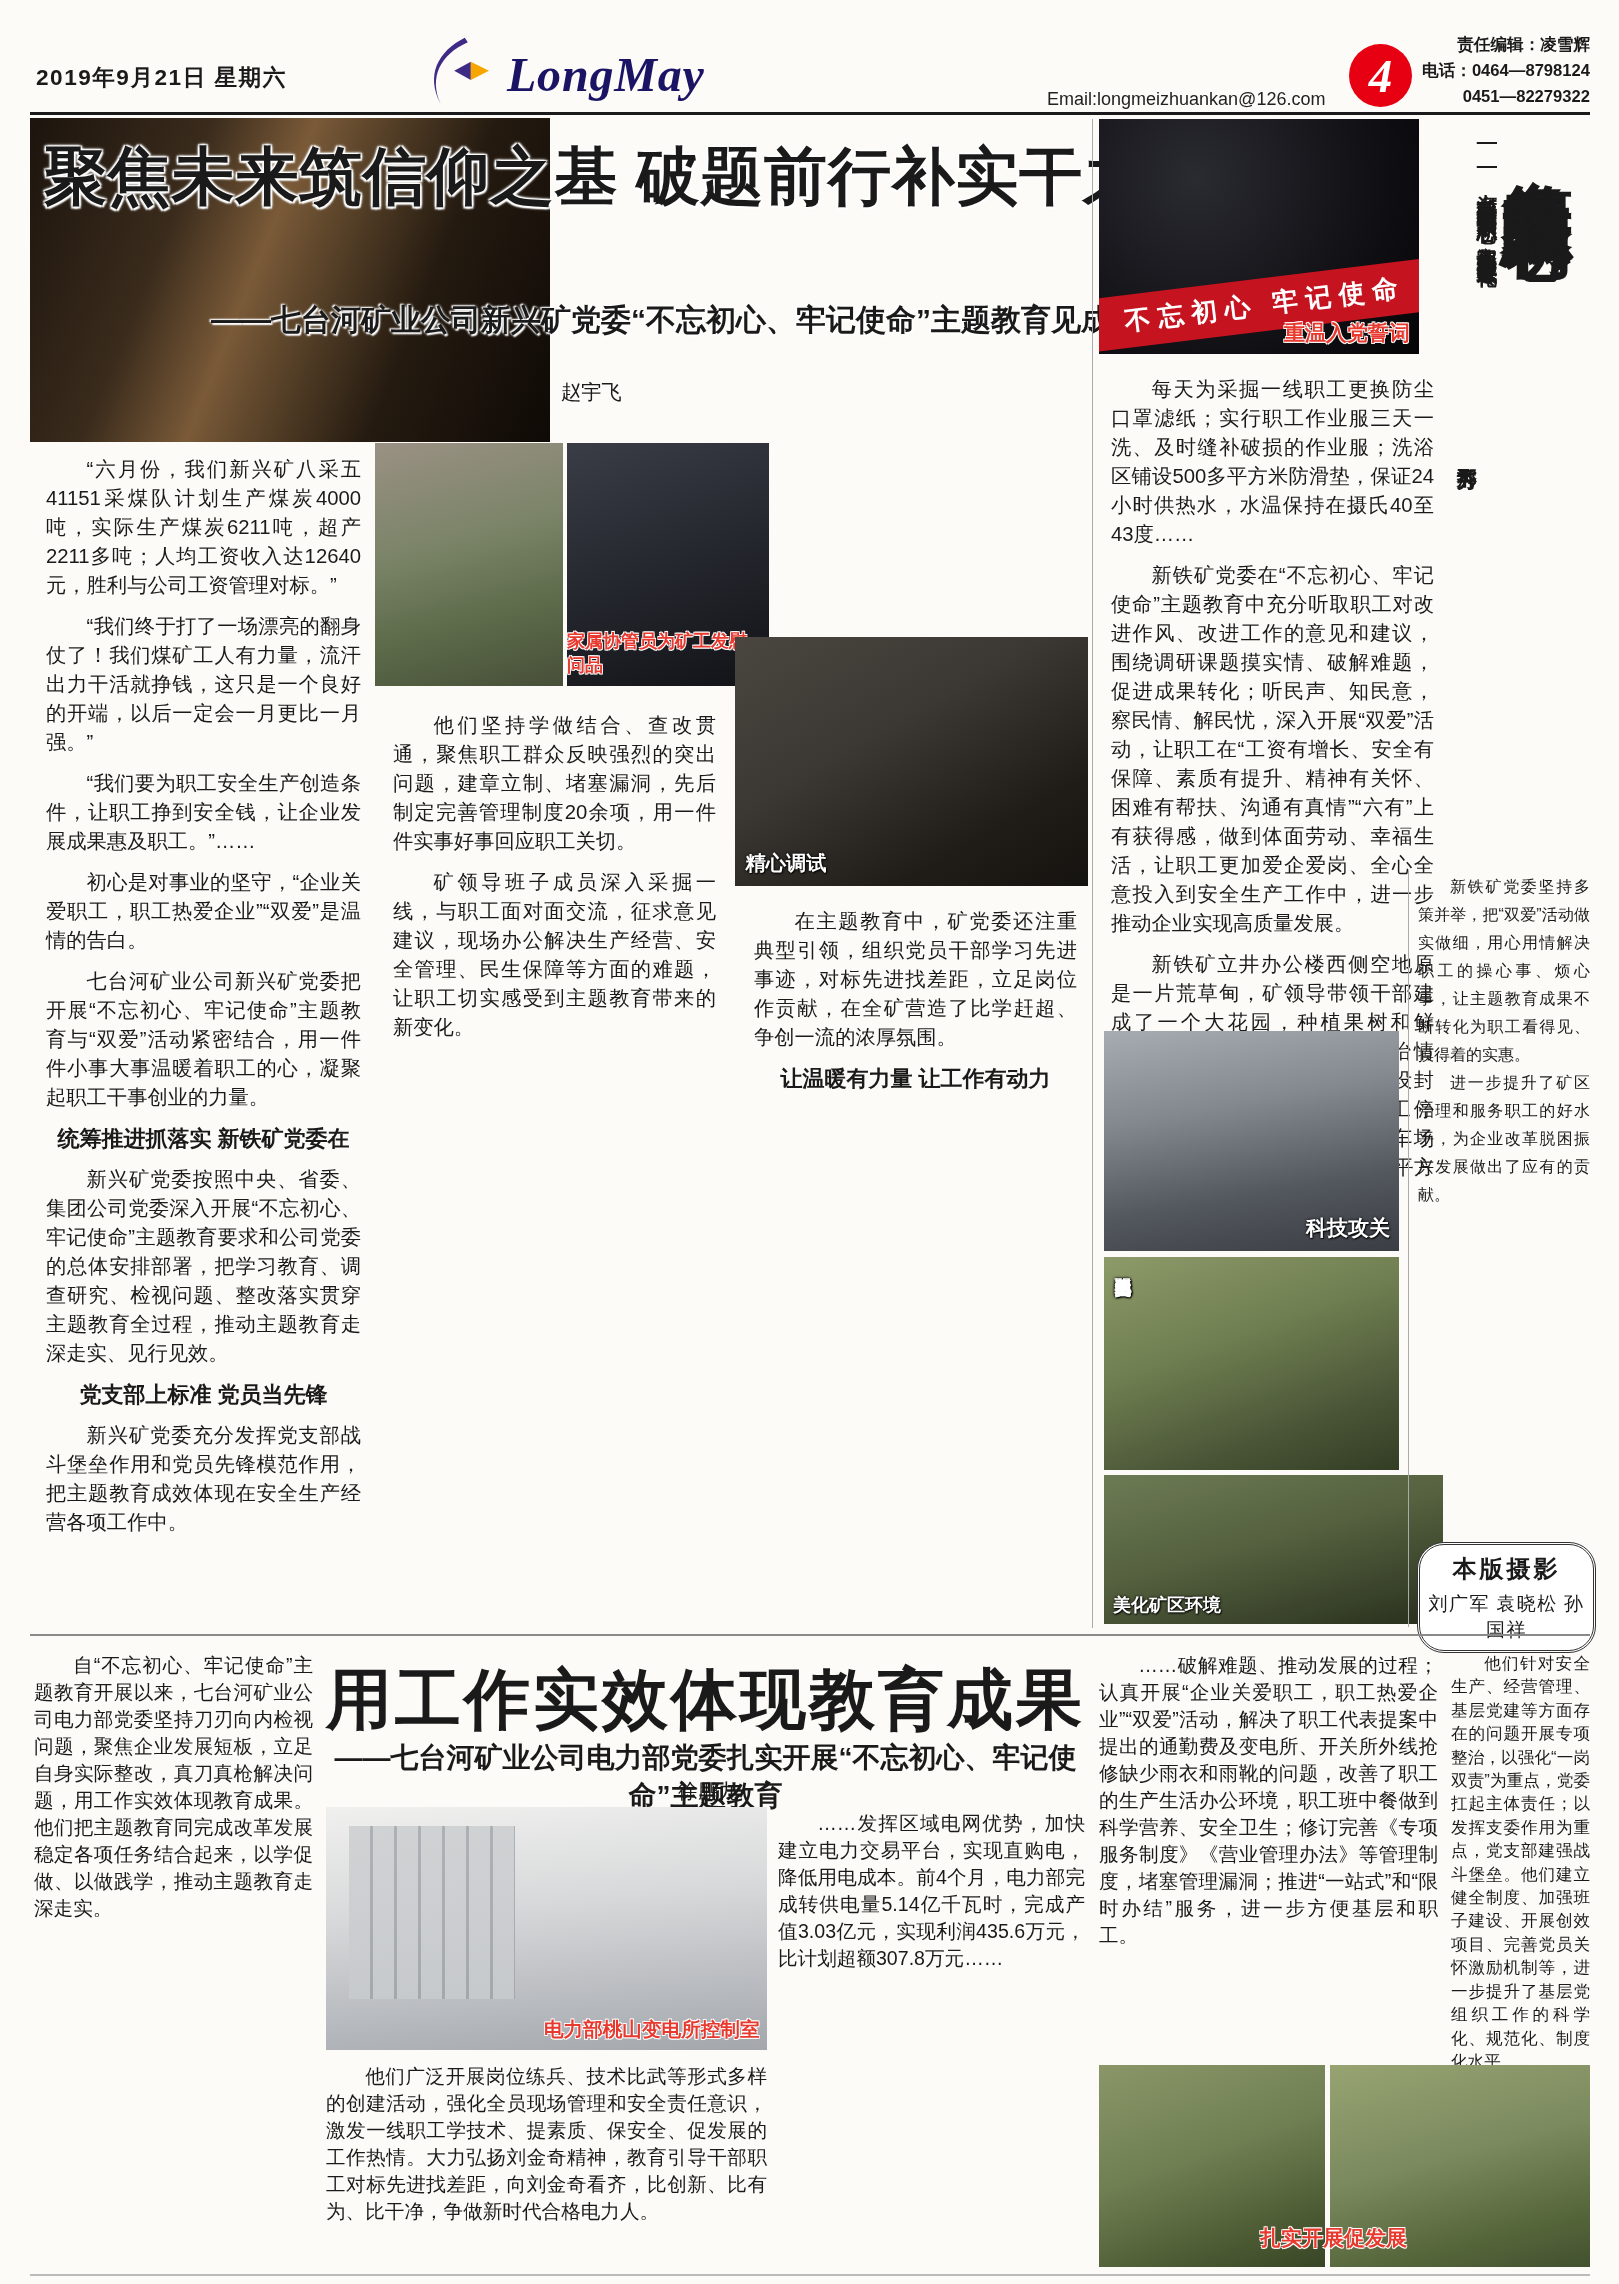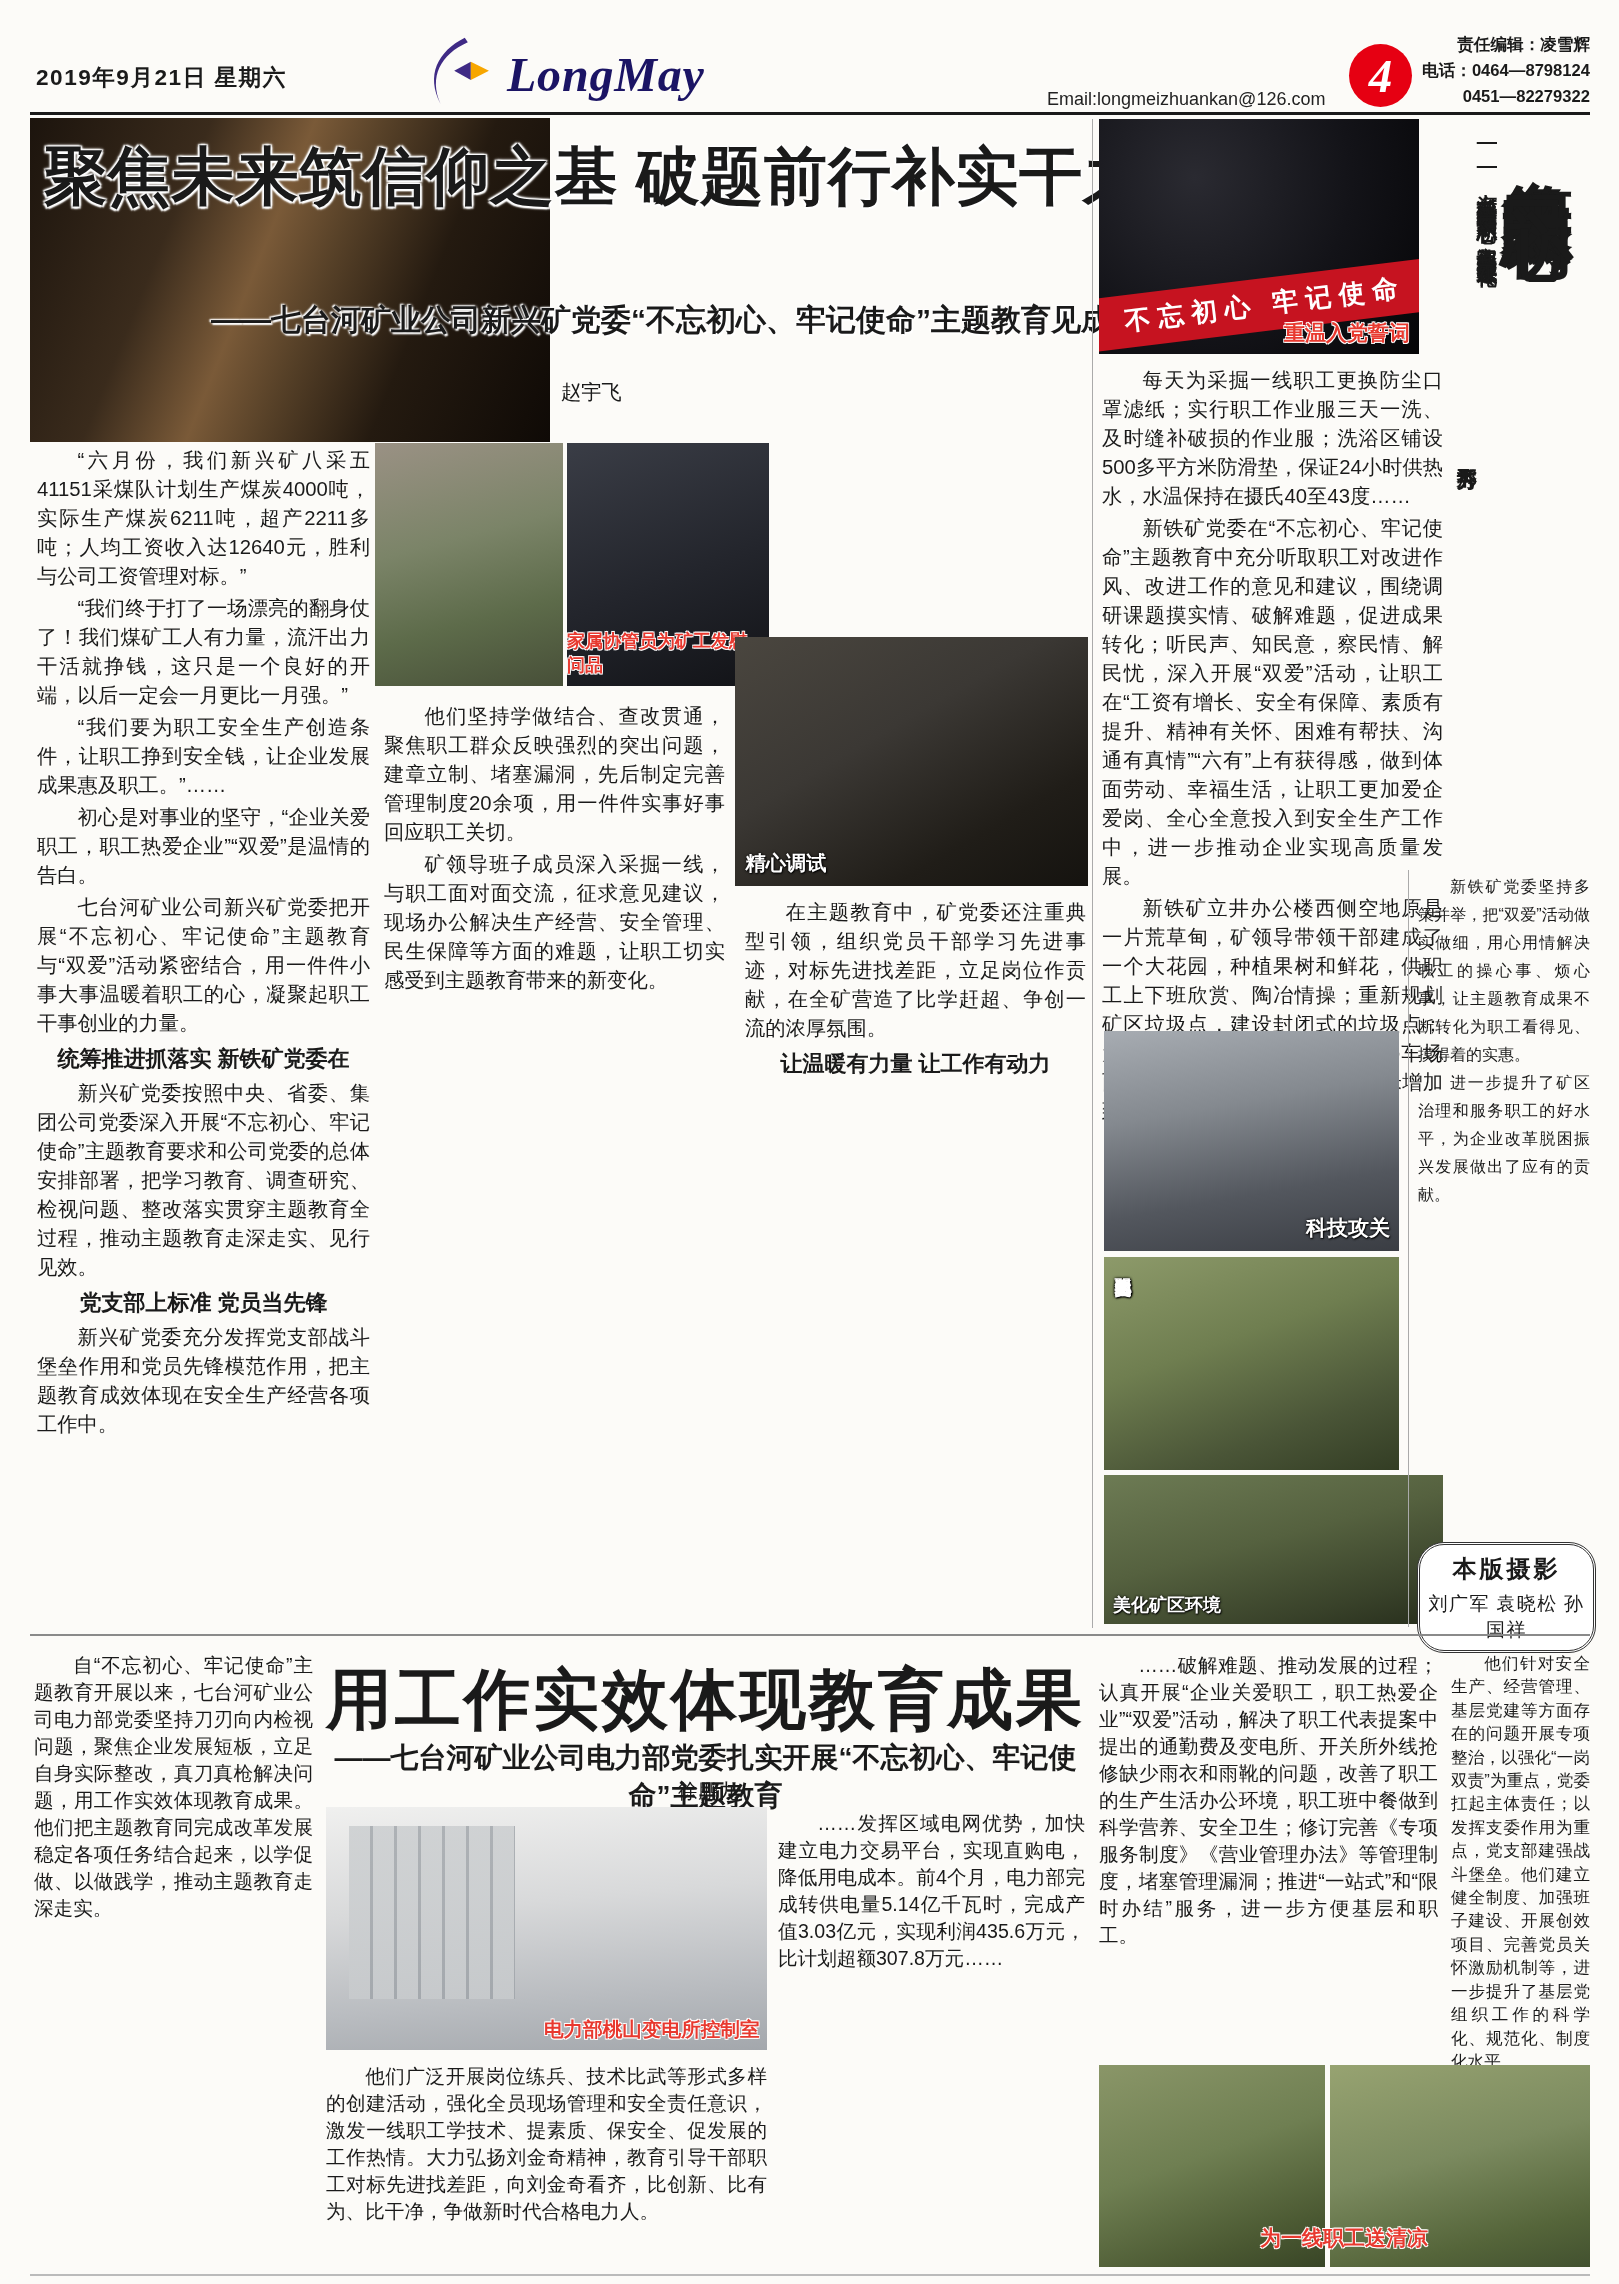--- a/index.html
+++ b/index.html
@@ -23,21 +23,21 @@
              font-size:48px;color:#1b1464;letter-spacing:0.8px;}
   
   .photo{overflow:hidden;}
   .main-headline{font-size:63px;font-weight:900;letter-spacing:0.8px;white-space:nowrap;
       text-shadow:0 0 3px #fff,0 0 4.5px #fff,1.5px 1.5px 1.5px #fff,-1.5px -1.5px 1.5px #fff,1.5px -1.5px 1.5px #fff,-1.5px 1.5px 1.5px #fff;}
   .main-subhead{font-size:30px;font-weight:900;
       text-shadow:0 0 3px #fff,1.5px 1.5px 1.5px #fff,-1.5px -1.5px 1.5px #fff;}
   .byline{font-size:20.3px;font-weight:400;}
   
   .col{font-size:20.3px;line-height:29px;text-align:justify;}
-  .col p{margin:3px;text-indent:2em;}
+  .col p{margin:12px;text-indent:2em;}
   .inline-subhead{font-weight:900;text-align:center;text-indent:0 !important;font-size:22px;margin:6px 0 !important;}
   .cap-red{color:#e8392f;font-weight:700;
       text-shadow:0.8px 0.8px 0 #fff,-0.8px -0.8px 0 #fff,0.8px -0.8px 0 #fff,-0.8px 0.8px 0 #fff;}
   .cap-white{color:#fff;font-weight:700;text-shadow:0 0 3px #000,0.8px 0.8px 1.5px #000;}
   .banner{position:absolute;background:#c61320;color:#fff;font-weight:900;
       display:flex;align-items:center;justify-content:center;letter-spacing:7.5px;}
   
   .vert{writing-mode:vertical-rl;text-orientation:upright;}
   .vert-title{font-family:"Liberation Serif","DejaVu Serif",serif;font-size:72px;font-weight:900;letter-spacing:3px;line-height:1;}
   .vert-sub{font-size:20.3px;font-weight:700;letter-spacing:1.5px;margin-top:7.5px;}
@@ -208,18 +208,18 @@
   </div>
 
   <div class="abs col-xs" style="left:1451px;top:1652px;width:139px;height:616px;">
     <p>他们针对安全生产、经营管理、基层党建等方面存在的问题开展专项整治，以强化“一岗双责”为重点，党委扛起主体责任；以发挥支委作用为重点，党支部建强战斗堡垒。他们建立健全制度、加强班子建设、开展创效项目、完善党员关怀激励机制等，进一步提升了基层党组织工作的科学化、规范化、制度化水平。</p>
   </div>
 
   <div class="abs photo" style="left:1099px;top:2065px;width:226px;height:202px;
        background:linear-gradient(160deg,#8a9668 0%,#6f7f52 45%,#4c5a33 80%,#384526 100%);"></div>
   <div class="abs photo" style="left:1330px;top:2065px;width:260px;height:202px;
        background:linear-gradient(165deg,#97a371 0%,#7b8a5f 45%,#55653a 80%,#42512f 100%);"></div>
-  <span class="abs cap-red" style="left:1260px;top:2224px;font-size:21px;">为一线职工送清凉</span>
+  <span class="abs cap-red" style="left:1260px;top:2224px;font-size:21px;">扎实开展促发展</span>
 
   <div class="abs" style="left:30px;top:2274px;width:1560px;height:1.5px;background:#bbb;"></div>
 
 </div>
 
 
 </body></html>

